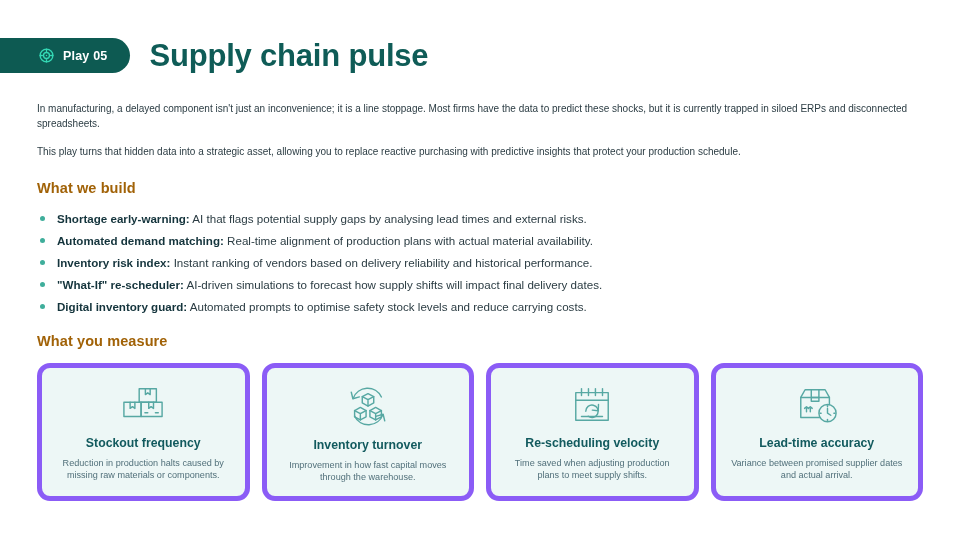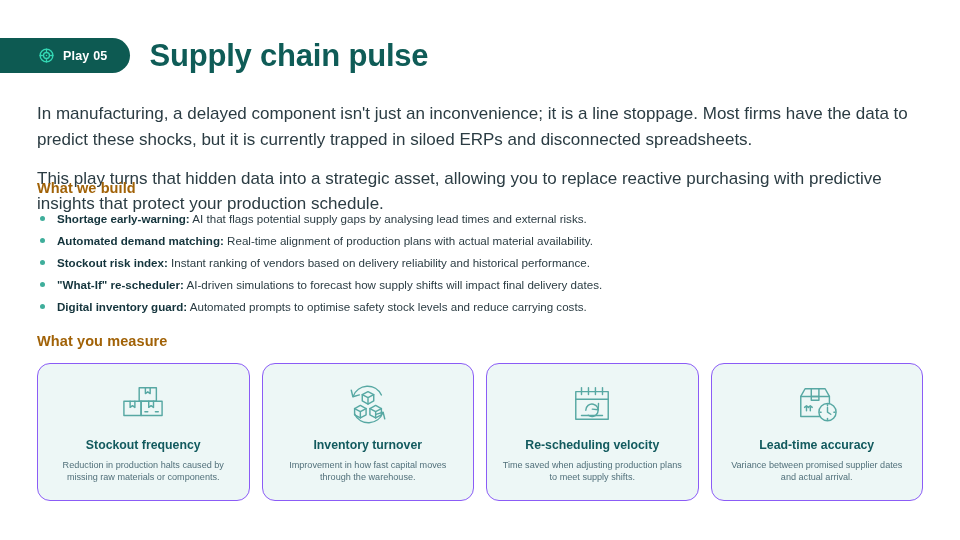--- a/index.html
+++ b/index.html
@@ -66,21 +66,21 @@
 
   
   .intro {
     position: absolute;
     left: 37px;
     top: 101px;
     width: 884px;
   }
   .intro p {
     margin: 0 0 13px 0;
-    font-size: 17px;
+    font-size: 10px;
     line-height: 1.52;
     color: #2b3c43;
   }
   .intro p:last-child { margin-bottom: 8px; }
 
   
   .section-heading {
     font-size: 14.5px;
     font-weight: bold;
     color: #a16207;
@@ -135,21 +135,21 @@
     left: 37px;
     top: 363px;
     width: 886px;
     display: flex;
     gap: 12px;
   }
   .card {
     flex: 1 1 0;
     height: 138px;
     background: #edf7f6;
-    border: 1px solid #8b5cf6;
+    border: 5px solid #8b5cf6;
     border-radius: 13px;
     box-sizing: border-box;
     display: flex;
     flex-direction: column;
     align-items: center;
     padding: 17px 14px 14px 14px;
   }
   .card-icon {
     height: 48px;
     display: flex;
@@ -206,21 +206,21 @@
     <li>
       <span class="dot"></span>
       <span class="term">Shortage early-warning:</span><span> AI that flags potential supply gaps by analysing lead times and external risks.</span>
     </li>
     <li>
       <span class="dot"></span>
       <span class="term">Automated demand matching:</span><span> Real-time alignment of production plans with actual material availability.</span>
     </li>
     <li>
       <span class="dot"></span>
-      <span class="term">Stockout risk index:</span><span> Instant ranking of vendors based on delivery reliability and historical performance.</span>
+      <span class="term">Inventory risk index:</span><span> Instant ranking of vendors based on delivery reliability and historical performance.</span>
     </li>
     <li>
       <span class="dot"></span>
       <span class="term">"What-If" re-scheduler:</span><span> AI-driven simulations to forecast how supply shifts will impact final delivery dates.</span>
     </li>
     <li>
       <span class="dot"></span>
       <span class="term">Digital inventory guard:</span><span> Automated prompts to optimise safety stock levels and reduce carrying costs.</span>
     </li>
   </ul>

